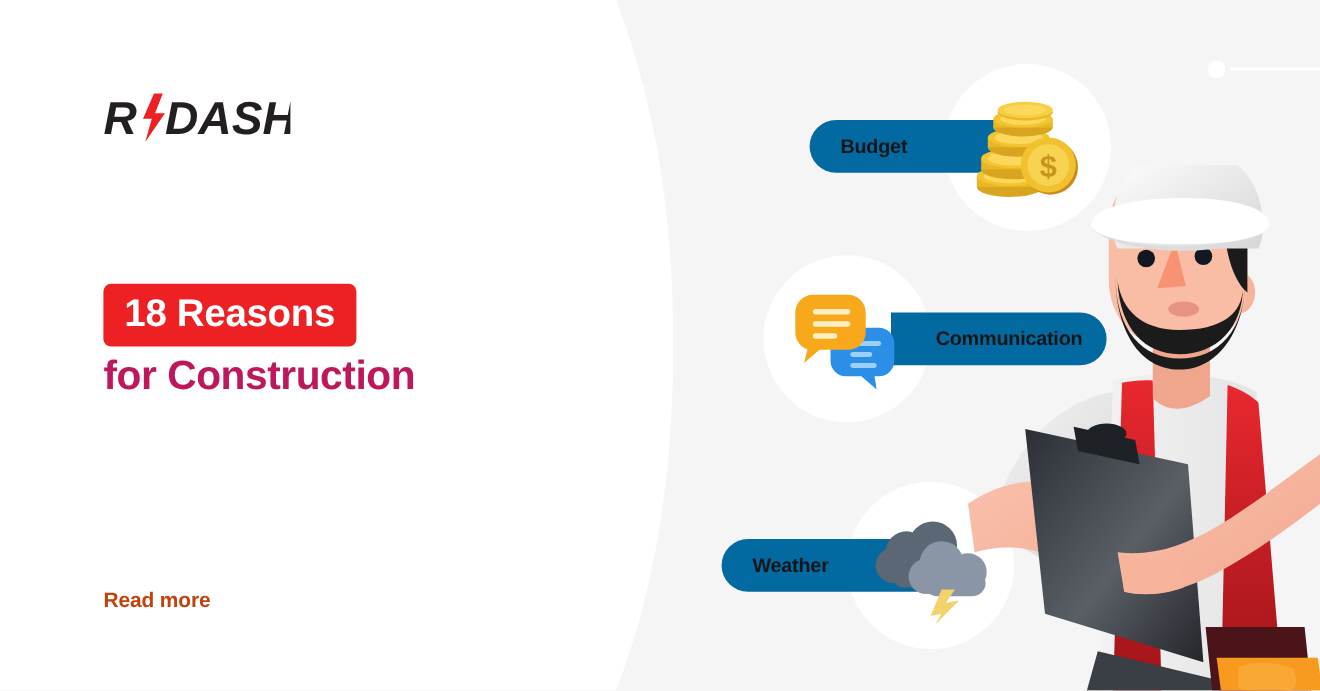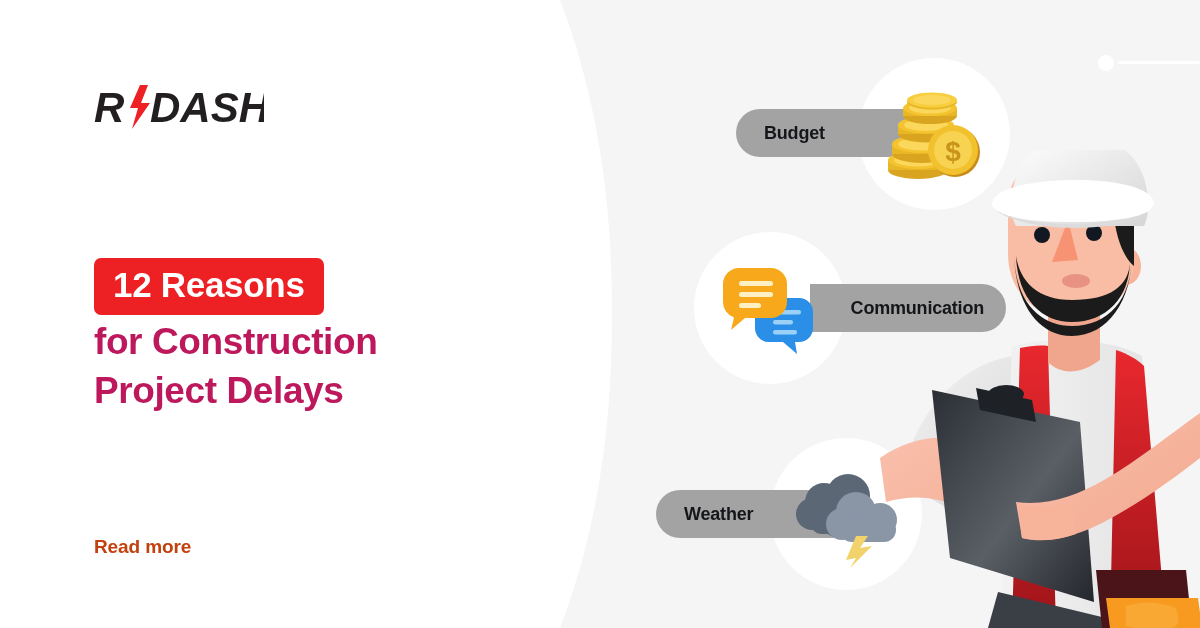--- a/index.html
+++ b/index.html
@@ -46,21 +46,21 @@
     font-size:19px; font-weight:bold; color:#c2410c;
     letter-spacing:-0.1px; cursor:pointer;
   }
 
   
   .chip { position:absolute; }
   .chip .disc {
     position:absolute; border-radius:50%; background:#ffffff;
   }
   .chip .pill {
-    position:absolute; background:#a3a3a3; border-radius:999px;
+    position:absolute; background:#0369a1; border-radius:999px;
     display:flex; align-items:center; height:48px;
   }
   .chip .pill span {
     font-size:18px; font-weight:bold; color:#15161A;
     letter-spacing:-0.2px; white-space:nowrap;
   }
   .chip .art { position:absolute; }
 
   
   #chip-budget { left:736px; top:58px; width:270px; height:155px; }
@@ -103,26 +103,25 @@
 
   <div class="left">
 
     <svg class="logo" viewBox="0 0 170 48">
       <text x="0" y="39" font-family="Liberation Sans, sans-serif" font-size="42" font-weight="bold" font-style="italic" fill="#231F20">R</text>
       <path d="M46,2 L36,25 L44,25 L38,46 L56,20 L47,20 L54,2 Z" fill="#ED2024"></path>
       <text x="56" y="39" font-family="Liberation Sans, sans-serif" font-size="42" font-weight="bold" font-style="italic" fill="#231F20">DASH</text>
     </svg>
 
     <div class="badge">
-      <span>12 Reasons</span>
+      <span>18 Reasons</span>
     </div>
 
     <h1 class="headline">
       <span class="l1">for Construction</span>
-      <span class="l2">Project Delays</span>
     </h1>
 
     <div class="readmore">Read more</div>
   </div>
 
   <div class="chip" id="chip-budget">
     <div class="disc"></div>
     <div class="pill">
       <span>Budget</span>
     </div>

